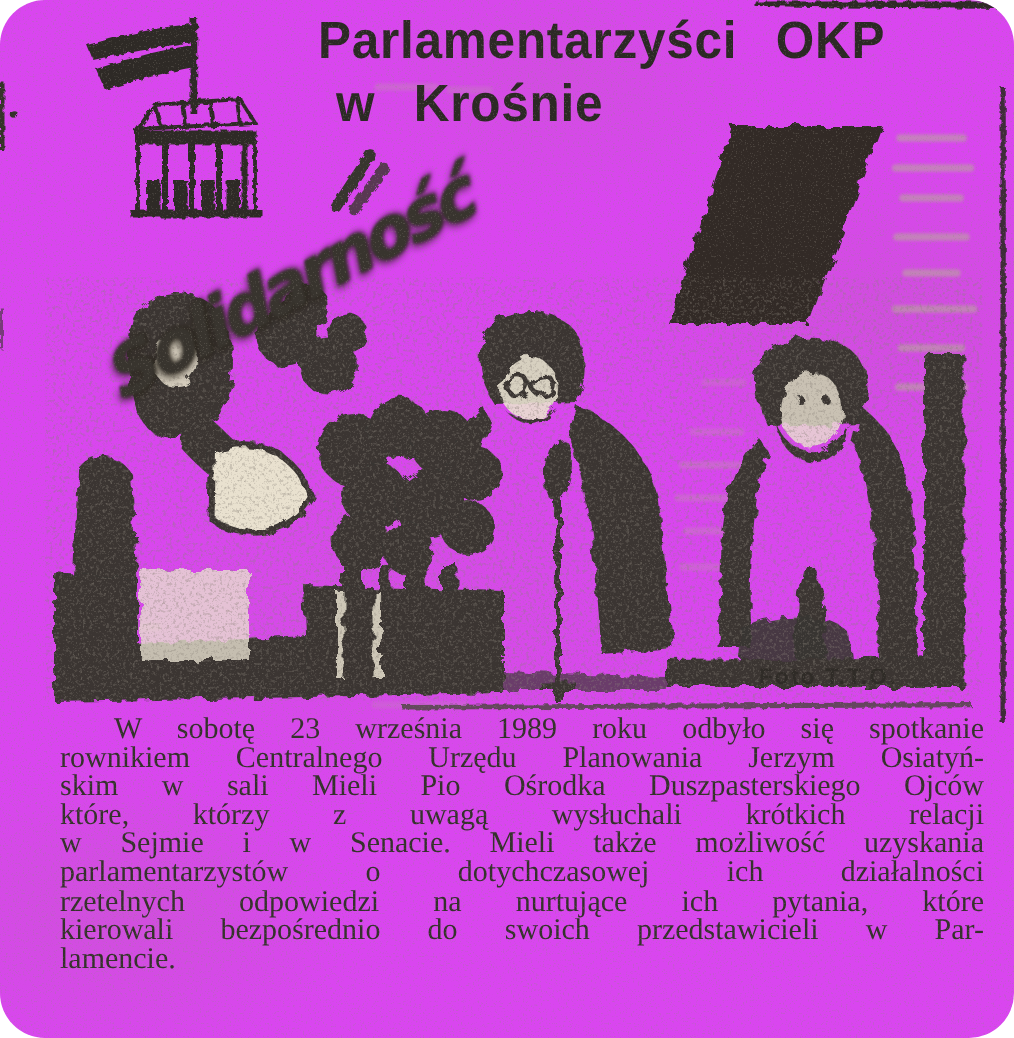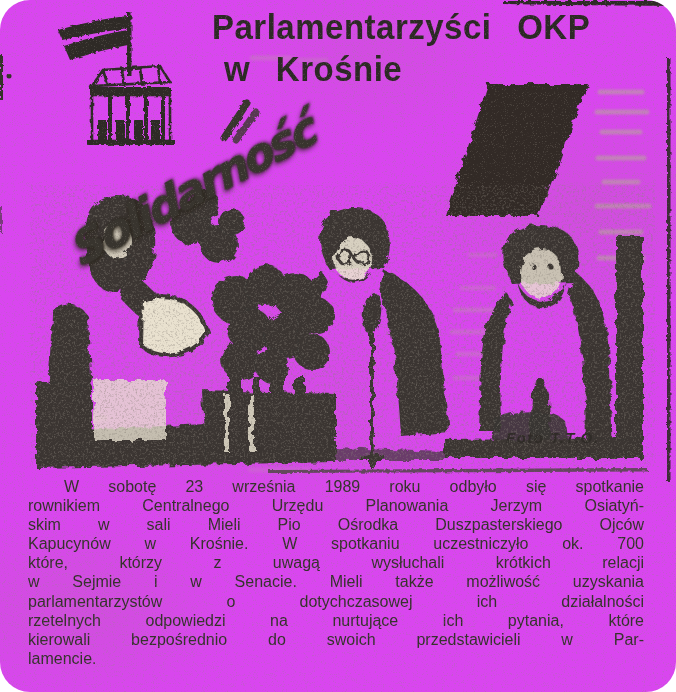--- a/index.html
+++ b/index.html
@@ -41,29 +41,29 @@
     transform:rotate(-28deg) skewX(-6deg);
     transform-origin:left center;
     text-shadow:1px 1px 2px rgba(45,40,32,.85),
                 -2px 2px 4px rgba(45,40,32,.55),
                  2px -1px 3px rgba(45,40,32,.45),
                  0 3px 5px rgba(45,40,32,.35);
     filter:blur(.7px);
   }
 
   #photo-credit{
-    position:absolute;left:506px;top:429px;z-index:3;
+    position:absolute;left:506px;top:443px;z-index:3;
     font-weight:bold;font-size:15px;letter-spacing:1.5px;
-    color:#2f2b27;filter:blur(.35px);font-style:italic;
+    color:#2f2b27;filter:blur(.35px);
   }
 
   #article{
-    position:absolute;left:28px;top:477px;width:616px;z-index:3;
-    font-family:Liberation Sans, sans-serif;
-    font-size:16px;line-height:19.1px;
+    position:absolute;left:40px;top:477px;width:616px;z-index:3;
+    font-family:Liberation Serif, serif;
+    font-size:20px;line-height:19.1px;
     color:#35322c;filter:blur(.25px);
   }
   .a-line{text-align:justify;text-align-last:justify;}
   .a-line.first{text-indent:36px;}
   .a-line.last{text-align-last:left;}
 </style>
 </head>
 <body>
 
 <div class="page">
@@ -238,21 +238,20 @@
   <div class="headline" id="title2">w Krośnie</div>
 
   <div id="solidarity">Solidarność</div>
 
   <div id="photo-credit">Foto T.T.O.</div>
 
   <div id="article">
     <div class="a-line first">W sobotę 23 września 1989 roku odbyło się spotkanie</div>
     <div class="a-line">rownikiem Centralnego Urzędu Planowania Jerzym Osiatyń-</div>
     <div class="a-line">skim w sali Mieli Pio Ośrodka Duszpasterskiego Ojców</div>
-    <div class="a-line">Kapucynów w Krośnie. W spotkaniu uczestniczyło ok. 700</div>
     <div class="a-line">które, którzy z uwagą wysłuchali krótkich relacji</div>
     <div class="a-line">w Sejmie i w Senacie. Mieli także możliwość uzyskania</div>
     <div class="a-line">parlamentarzystów o dotychczasowej ich działalności</div>
     <div class="a-line">rzetelnych odpowiedzi na nurtujące ich pytania, które</div>
     <div class="a-line">kierowali bezpośrednio do swoich przedstawicieli w Par-</div>
     <div class="a-line last">lamencie.</div>
   </div>
 
   <svg class="grain" width="676" height="692" viewBox="0 0 676 692" aria-hidden="true">
     <filter id="grainF">

